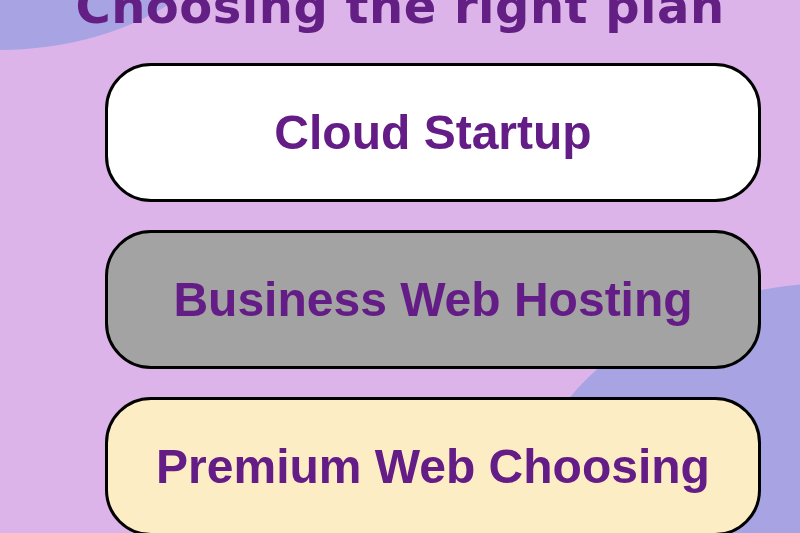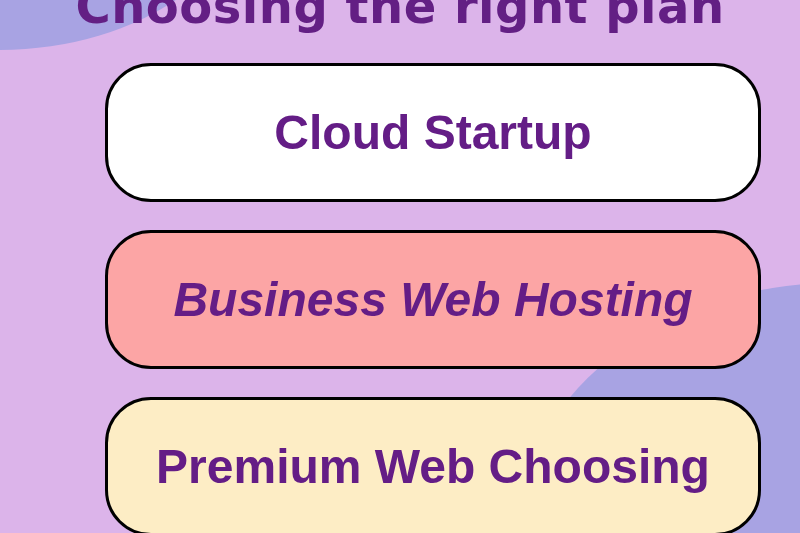--- a/index.html
+++ b/index.html
@@ -24,21 +24,21 @@
   .plan {
     position:absolute; left:72px; width:650px; height:133px;
     border:3px solid #000000; border-radius:46px;
     display:flex; align-items:center; justify-content:center;
     box-sizing:border-box; width:656px; height:139px;margin-left:33px;
   }
   .plan span {
     font-weight:bold; font-size:48px; color:#641d86; white-space:nowrap;
   }
   .p1 { top:63px; background:#ffffff; }
-  .p2 { top:230px; background:#fca5a5;font-style:italic; }
+  .p2 { top:230px; background:#a3a3a3; }
   .p3 { top:397px; background:#fdedc5; }
 </style>
 </head>
 <body>
 
 <div class="blob-tl"></div>
 <div class="blob-br"></div>
 
 <div class="title">Choosing the right plan</div>
 

